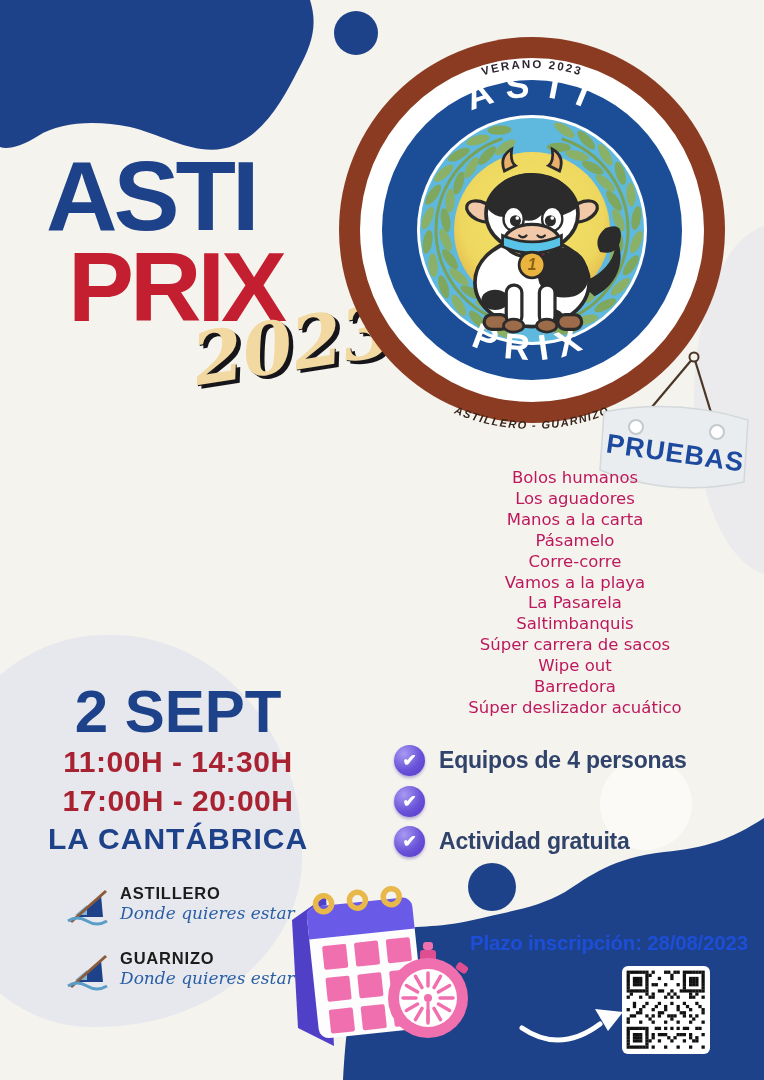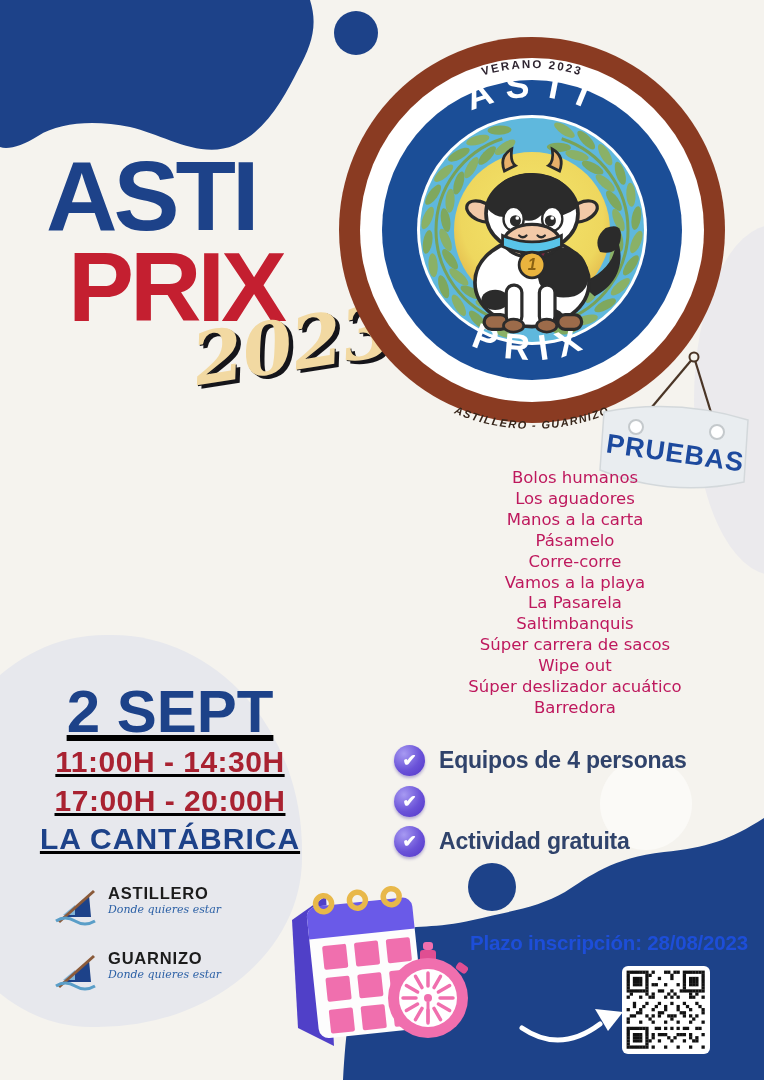--- a/index.html
+++ b/index.html
@@ -22,37 +22,37 @@
               text-shadow:4px 4px 0 #15151a, 1px 1px 0 #15151a;}
 
   
   .intro{left:50px;top:419px;width:348px;font-size:20px;line-height:1.24;color:#2e2e2e;letter-spacing:-.2px;}
 
   
   .pruebas-list{left:425px;top:468px;width:300px;list-style:none;margin:0;padding:0;text-align:center;
                 font-family:cursive,"DejaVu Sans",sans-serif;font-size:16.5px;line-height:20.9px;color:#be185d;}
 
   
-  .event-block{left:12px;top:682px;width:316px;text-align:center;text-decoration:underline;}
+  .event-block{left:20px;top:682px;width:316px;text-align:center;}
   .event-date{font-size:60px;font-weight:bold;color:#1d4289;letter-spacing:0;line-height:1.0;}
   .event-time{font-size:30px;font-weight:bold;color:#a92231;letter-spacing:.5px;line-height:1.3;}
   .event-venue{font-size:30px;font-weight:bold;color:#1d4289;letter-spacing:1px;line-height:1.25;}
 
   
   .check-row{left:394px;width:360px;height:34px;display:flex;align-items:center;gap:14px;}
   .check-badge{width:31px;height:31px;border-radius:50%;flex:0 0 31px;
                background:radial-gradient(circle at 32% 28%,#a79af2,#6a52d8 55%,#5336c9);
                display:flex;align-items:center;justify-content:center;
                color:#fff;font-size:17px;font-weight:bold;box-shadow:0 2px 3px rgba(60,40,160,.35);}
   .check-label{font-size:23px;font-weight:bold;color:#30436b;letter-spacing:-.2px;}
 
   
-  .muni{left:52px;display:flex;align-items:flex-start;gap:8px;}
+  .muni{left:64px;display:flex;align-items:flex-start;gap:8px;}
   .muni-name{font-size:16.5px;font-weight:bold;color:#1c1c1c;letter-spacing:.8px;line-height:1.1;}
-  .muni-tagline{font-family:"DejaVu Serif",serif;font-style:italic;font-size:11px;color:#2a5fa5;text-align:right;margin-top:1px;}
+  .muni-tagline{font-family:"DejaVu Serif",serif;font-style:italic;font-size:17px;color:#2a5fa5;text-align:right;margin-top:1px;}
 
   
   .reg-deadline{left:470px;top:931px;font-size:20.5px;font-weight:bold;color:#1d4ed8;letter-spacing:-.2px;}
   .reg-cta{left:468px;top:972px;font-size:27px;font-weight:bold;color:#ffffff;line-height:36px;}
   .qr-box{left:622px;top:966px;width:88px;height:88px;background:#ffffff;border-radius:6px;}
 
   svg text{font-family:"Liberation Sans",sans-serif;}
 </style>
 </head>
 <body>
@@ -219,22 +219,22 @@
     <li>Bolos humanos</li>
     <li>Los aguadores</li>
     <li>Manos a la carta</li>
     <li>Pásamelo</li>
     <li>Corre-corre</li>
     <li>Vamos a la playa</li>
     <li>La Pasarela</li>
     <li>Saltimbanquis</li>
     <li>Súper carrera de sacos</li>
     <li>Wipe out</li>
+    <li>Barredora</li>
     <li>Súper deslizador acuático</li>
-    <li>Barredora</li>
   </ul>
 
   <div class="abs event-block">
     <div class="event-date">2 SEPT</div>
     <div class="event-time">11:00H - 14:30H</div>
     <div class="event-time">17:00H - 20:00H</div>
     <div class="event-venue">LA CANTÁBRICA</div>
   </div>
 
   <div class="abs check-row" style="top:743px;">

